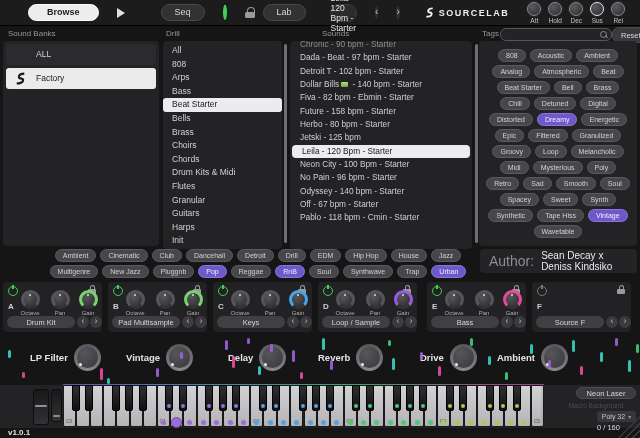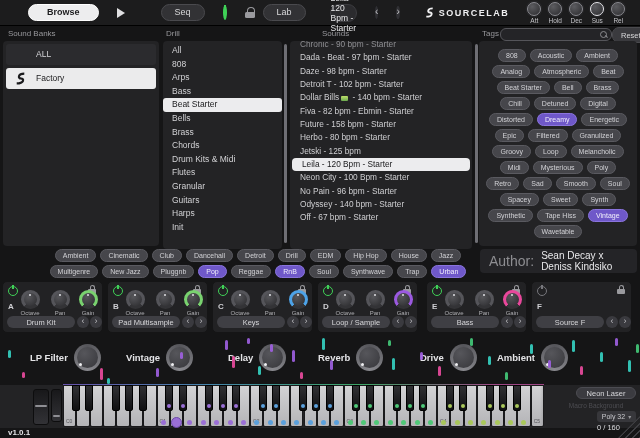--- a/index.html
+++ b/index.html
@@ -205,44 +205,45 @@
       </svg>Factory</div>
   </div>
 <div class="panel" id="typesPanel" style="left:163px;width:119px;padding-top:3px">
     <div class="lrow">All</div>
     <div class="lrow">808</div>
     <div class="lrow">Arps</div>
     <div class="lrow">Bass</div>
     <div class="lrow sel">Beat Starter</div>
     <div class="lrow">Bells</div>
     <div class="lrow">Brass</div>
+    <div class="lrow">Choirs</div>
     <div class="lrow">Chords</div>
     <div class="lrow">Drum Kits &amp; Midi</div>
     <div class="lrow">Flutes</div>
     <div class="lrow">Granular</div>
     <div class="lrow">Guitars</div>
     <div class="lrow">Harps</div>
     <div class="lrow">Init</div>
   </div>
 <div class="vscroll" style="left:284px"></div>
 <div class="panel" id="soundsPanel" style="left:290px;width:182px;padding-top:3px">
     <div class="srow clip">Chronic - 90 bpm - Starter</div>
     <div class="srow">Dada - Beat - 97 bpm - Starter</div>
-    <div class="srow">Daze - 98 bpm - Starter</div>
     <div class="srow">Detroit T - 102 bpm - Starter</div>
     <div class="srow">Dollar Bills<span class="mini-icon"></span> - 140 bpm - Starter</div>
     <div class="srow">Fiva - 82 bpm - Ebmin - Starter</div>
     <div class="srow">Future - 158 bpm - Starter</div>
     <div class="srow">Herbo - 80 bpm - Starter</div>
     <div class="srow">Jetski - 125 bpm</div>
     <div class="srow sel">Leila - 120 Bpm - Starter</div>
     <div class="srow">Neon City - 100 Bpm - Starter</div>
     <div class="srow">No Pain - 96 bpm - Starter</div>
     <div class="srow">Odyssey - 140 bpm - Starter</div>
     <div class="srow">Off - 67 bpm - Starter</div>
+    <div class="srow">Pablo - 118 bpm - Cmin - Starter</div>
   </div>
 <div class="vscroll" style="left:475px"></div>
 <div class="panel tagsP" id="tagsPanel" style="left:479px;width:158px">
     <div class="tag">808</div>
     <div class="tag">Acoustic</div>
     <div class="tag">Ambient</div>
     <div class="tag">Analog</div>
     <div class="tag">Atmospheric</div>
     <div class="tag">Beat</div>
     <div class="tag">Beat Starter</div>

